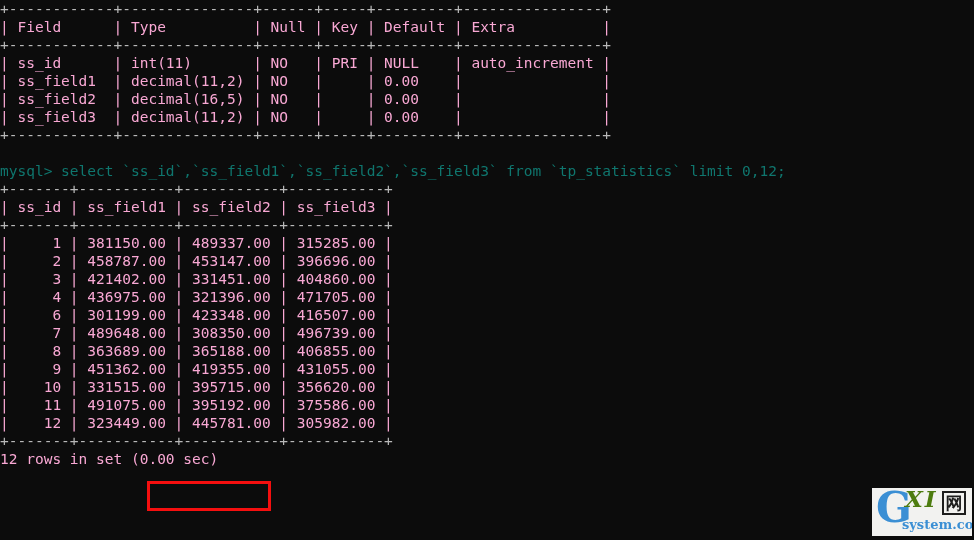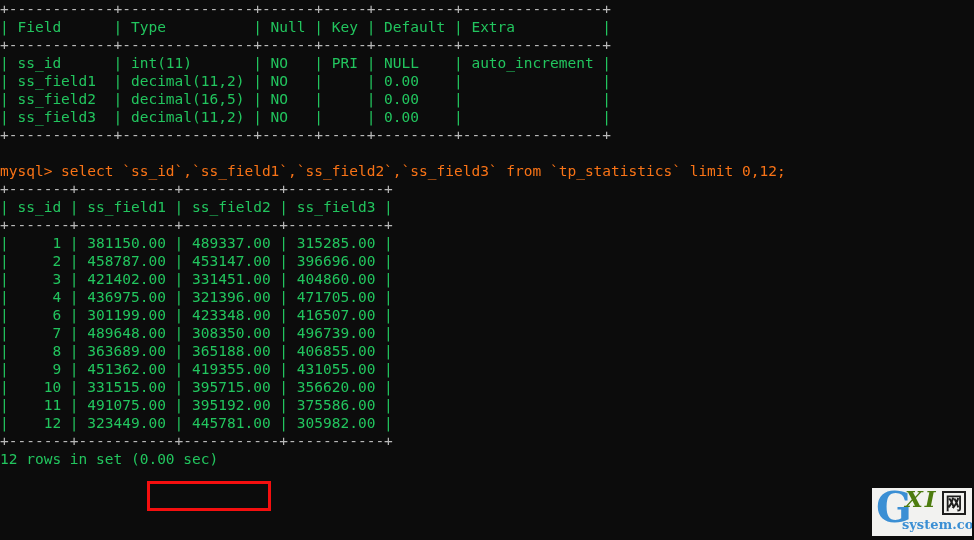--- a/index.html
+++ b/index.html
@@ -31,24 +31,24 @@
     white-space: pre;
     font-family: "DejaVu Sans Mono", "Liberation Mono", monospace;
     font-size: 14.5px;
     line-height: 18px;
     color: #d6d6d6;
   }
   .rule {
     color: #b9b9b9;
   }
   .out {
-    color: #22c55e;
+    color: #f9a8d4;
   }
   .prompt {
-    color: #f97316;
+    color: #0f766e;
   }
   
   #redbox {
     position: absolute;
     left: 147px;
     top: 481px;
     width: 124px;
     height: 30px;
     border: 3px solid #f50f0f;
     box-sizing: border-box;

